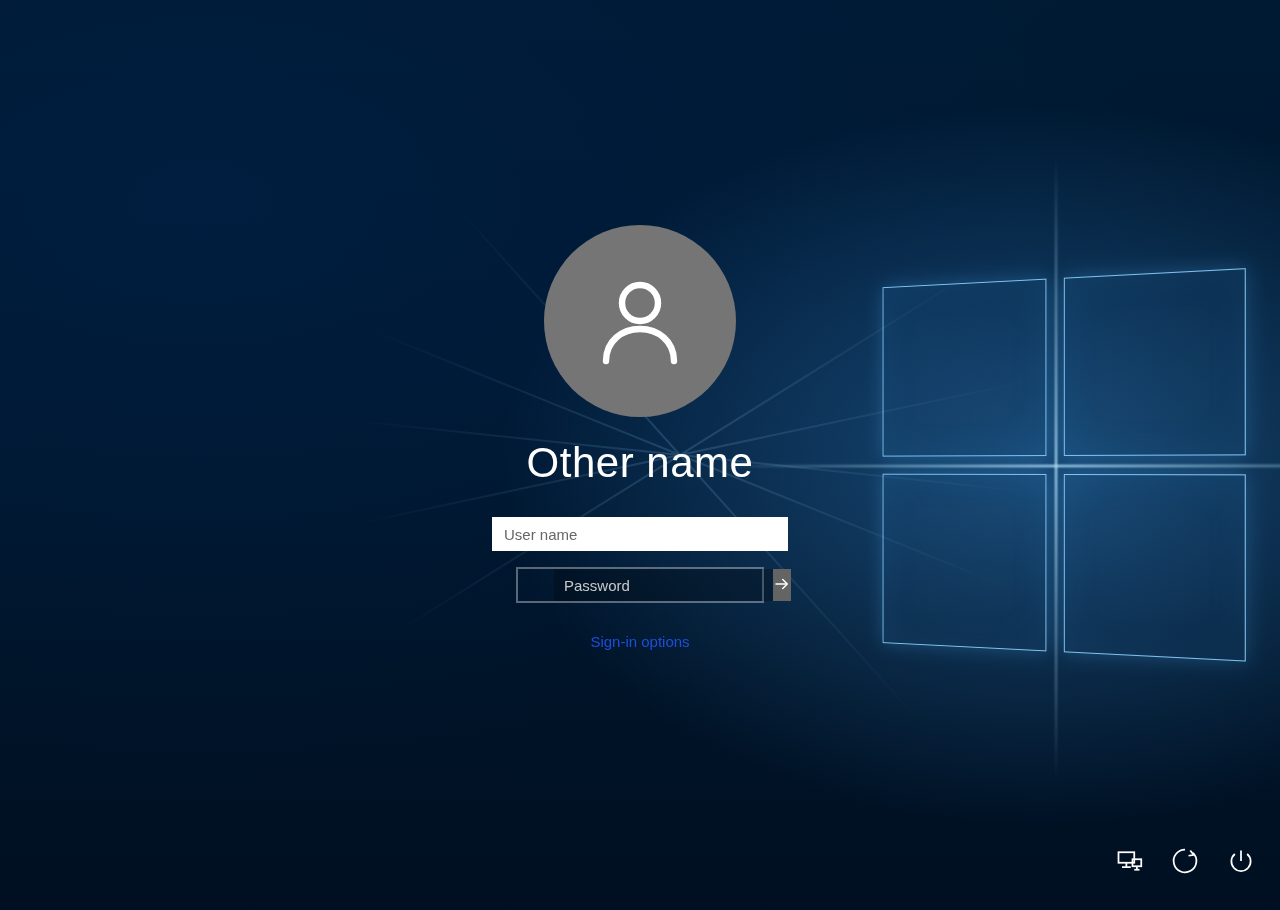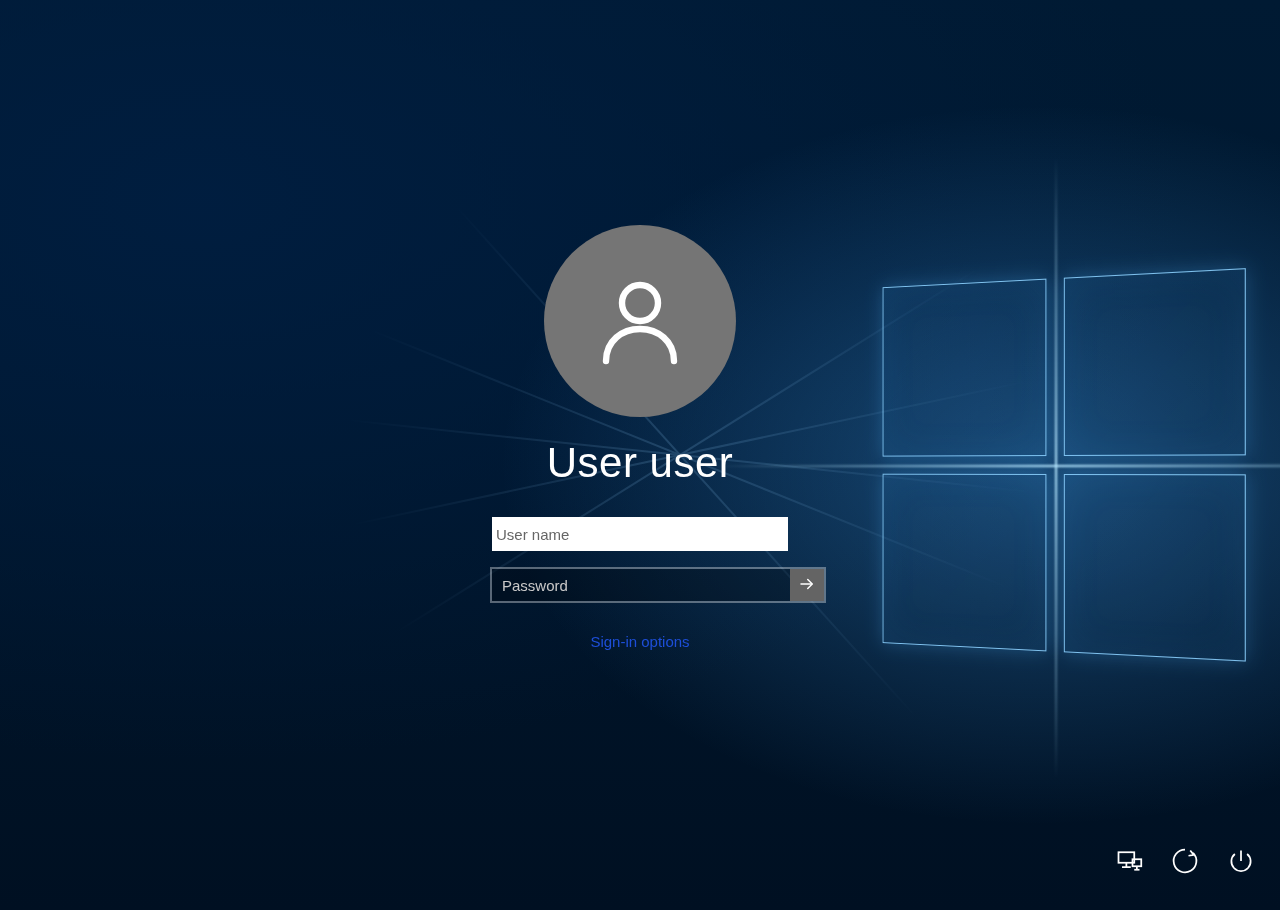--- a/index.html
+++ b/index.html
@@ -36,24 +36,24 @@
     .glow-h { position:absolute; left:-200px; right:-200px; top:187px; height:2px; background:linear-gradient(90deg, rgba(120,200,255,0), rgba(180,230,255,1), rgba(120,200,255,0)); filter: blur(1px);} 
     .glow-v { position:absolute; top:-120px; bottom:-120px; left:187px; width:2px; background:linear-gradient(180deg, rgba(120,200,255,0), rgba(180,230,255,1), rgba(120,200,255,0)); filter: blur(1px);} 
 
     
     .login { position:absolute; left:50%; transform:translateX(-50%); top:225px; width:300px; text-align:center; color:#fff; }
     .avatar { width:192px; height:192px; margin:0 auto 22px; border-radius:50%; background:#757575; display:flex; align-items:center; justify-content:center; }
     .avatar svg { width:96px; height:96px; }
     .title { font-weight:300; font-size:42px; letter-spacing:0.5px; margin-bottom:30px; white-space:nowrap; }
 
     .field-row { width:296px; margin:0 auto 16px; position:relative; }
-    .username { width:100%; height:34px; padding:0 2px; font-size:15px; color:#333; background:#fff; border:2px solid #fff; outline:none; }
+    .username { width:100%; height:34px; padding:0 10px; font-size:15px; color:#333; background:#fff; border:2px solid #fff; outline:none; }
     .username::placeholder { color:#666; }
 
-    .pw-row { width:336px; margin:0 auto 30px; display:flex; border:2px solid rgba(255,255,255,0.35); }
+    .pw-row { width:248px; margin:0 auto 30px; display:flex; border:2px solid rgba(255,255,255,0.35);padding-left:36px; }
     .password { flex:1 1 auto; height:32px; padding:0 10px; font-size:15px; color:#ddd; background:rgba(0,0,0,0.25); border:none; outline:none; }
     .password::placeholder { color:#c9c9c9; }
     .submit { width:34px; height:32px; border:none; background:#646464; display:flex; align-items:center; justify-content:center; cursor:pointer; }
     .submit svg { width:18px; height:18px; color:#fff; }
 
     .options { font-size:15px; color:#1d4ed8; cursor:pointer; }
 
     
     .sysbar { position:absolute; right:22px; bottom:30px; display:flex; gap:22px; align-items:center; }
     .sysbtn { width:34px; height:34px; display:flex; align-items:center; justify-content:center; color:#fff; cursor:pointer; }
@@ -82,21 +82,21 @@
   <div class="login">
     <div class="avatar">
       <span>
         <svg viewBox="0 0 48 48" fill="none" stroke="#ffffff" stroke-width="3.2">
           <circle cx="24" cy="16" r="9"></circle>
           <path d="M7 45c0-10 8-16 17-16s17 6 17 16" stroke-linecap="round"></path>
         </svg>
       </span>
     </div>
 
-    <div class="title">User user</div>
+    <div class="title">Other name</div>
 
     <div class="field-row">
       <input class="username" type="text" placeholder="User name" style="">
     </div>
 
     <div class="pw-row">
       <input class="password" type="password" placeholder="Password" style="">
       <button class="submit" aria-label="Submit">
         <span>
           <svg viewBox="0 0 24 24" fill="none" stroke="currentColor" stroke-width="2">

